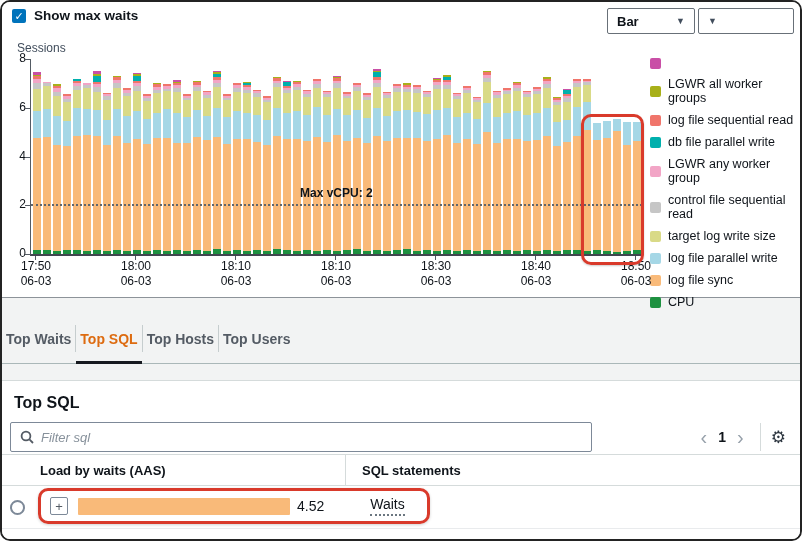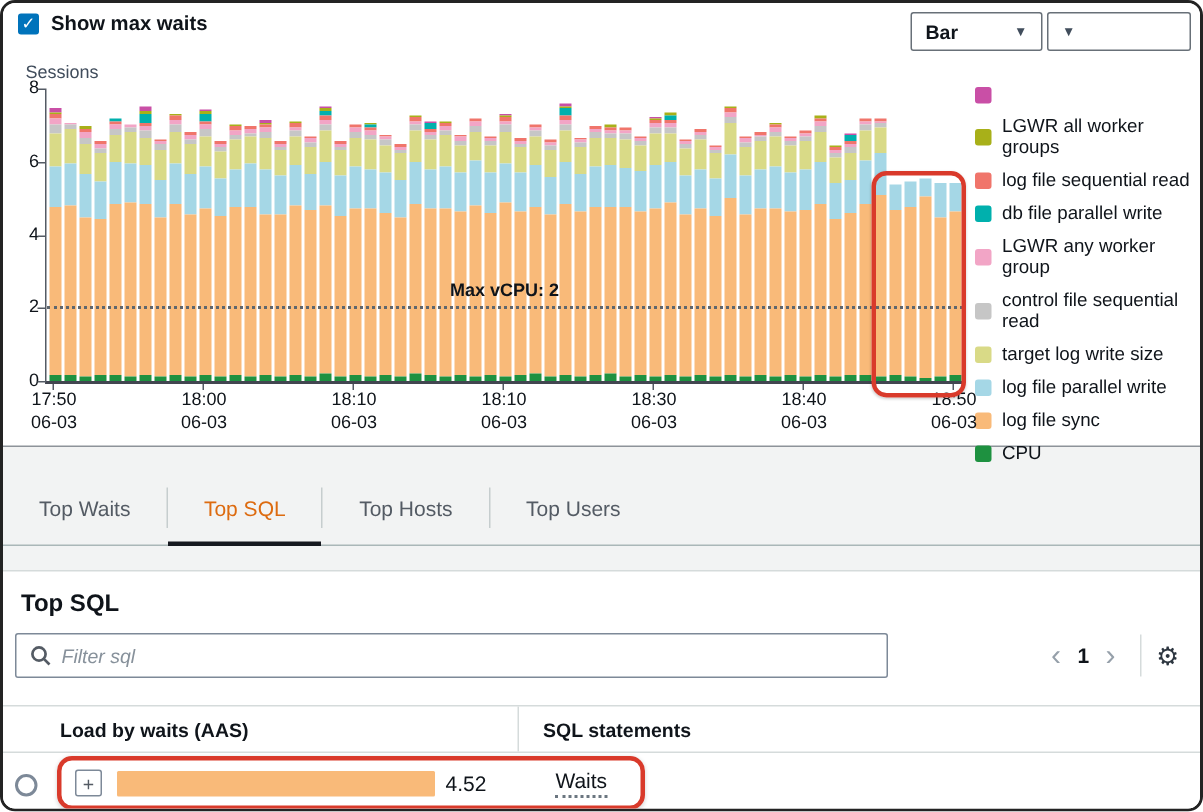--- a/index.html
+++ b/index.html
@@ -35,42 +35,42 @@
   .chart-highlight{position:absolute;left:579px;top:112px;width:57px;height:145px;
     border:3px solid var(--red,#d93a2b);border-radius:10px;pointer-events:none;z-index:2;
     box-shadow:0 1px 2px rgba(0,0,0,.2);}
   #legend{position:absolute;left:648px;top:56px;display:flex;flex-direction:column;gap:8px;}
   .legend-item{display:flex;align-items:center;gap:7px;}
   .swatch{width:11px;height:11px;border-radius:2px;flex:none;}
   .legend-label{font-size:12.5px;}
 
   
   .tabs{display:flex;align-items:stretch;height:49px;margin-top:16px;border-bottom:1px solid #aab7b8;}
-  .tab{display:flex;align-items:center;padding:0 24px;font-size:14px;font-weight:400;color:#545b64;cursor:pointer;position:relative;}
+  .tab{display:flex;align-items:center;padding:0 4px;font-size:14px;font-weight:700;color:#545b64;cursor:pointer;position:relative;}
   .tab.selected{color:var(--tab-orange,#dd6b10);}
   .tab.selected::after{content:"";position:absolute;left:0;right:0;bottom:-1px;height:3px;background:#16191f;}
   .tab-divider{width:1px;background:#c6cdce;margin:11px 0;}
 
   
   .sql-card{margin-top:16px;background:#fff;border-top:1px solid #d5dbdb;height:164px;position:relative;}
   .sql-title{margin:13px 0 0 12px;font-size:16px;font-weight:700;}
   .filter-row{display:flex;align-items:center;margin:10px 8px 0 8px;}
   .search-box{box-sizing:border-box;position:relative;width:582px;height:30px;border:1px solid #7d8998;
     border-radius:2px;background:#fff;display:flex;align-items:center;}
   .search-box svg{margin-left:9px;flex:none;}
   .search-box input{border:none;outline:none;flex:1;font-size:13px;color:#0f141a;padding:0 8px 0 7px;
     font-family:"Liberation Sans","DejaVu Sans",sans-serif;background:transparent;}
   .search-box input::placeholder{font-style:italic;color:#87919b;}
   .pager{margin-left:auto;display:flex;align-items:center;padding-right:6px;}
   .chev{font-size:20px;color:#96a0aa;padding:0 6px;cursor:pointer;line-height:1;}
   .pagenum{font-size:14px;font-weight:700;padding:0 5px;}
   .pager-divider{width:1px;height:28px;background:#d5dbdb;margin:0 10px;}
   .gear{font-size:17px;color:#2d3640;cursor:pointer;line-height:1;}
 
-  .thead{display:flex;align-items:center;height:30px;margin-top:18px;
+  .thead{display:flex;align-items:center;height:30px;margin-top:2px;
     border-top:1px solid #d5dbdb;border-bottom:1px solid #d5dbdb;font-size:13px;font-weight:700;}
   .col-spacer{width:38px;flex:none;}
   .col1{width:305px;height:100%;display:flex;align-items:center;border-right:1px solid #d5dbdb;flex:none;}
   .col2{padding-left:16px;}
 
   .trow{position:relative;height:42px;border-bottom:1px solid #e9ebed;display:flex;align-items:center;}
   .radio{width:15px;height:15px;box-sizing:border-box;border:2px solid #7d8998;border-radius:50%;
     margin-left:8px;background:#fff;flex:none;cursor:pointer;}
   .row-highlight{position:absolute;left:36px;top:2px;width:392px;height:36px;box-sizing:border-box;
     border:3px solid var(--red,#d93a2b);border-radius:10px;display:flex;align-items:center;

